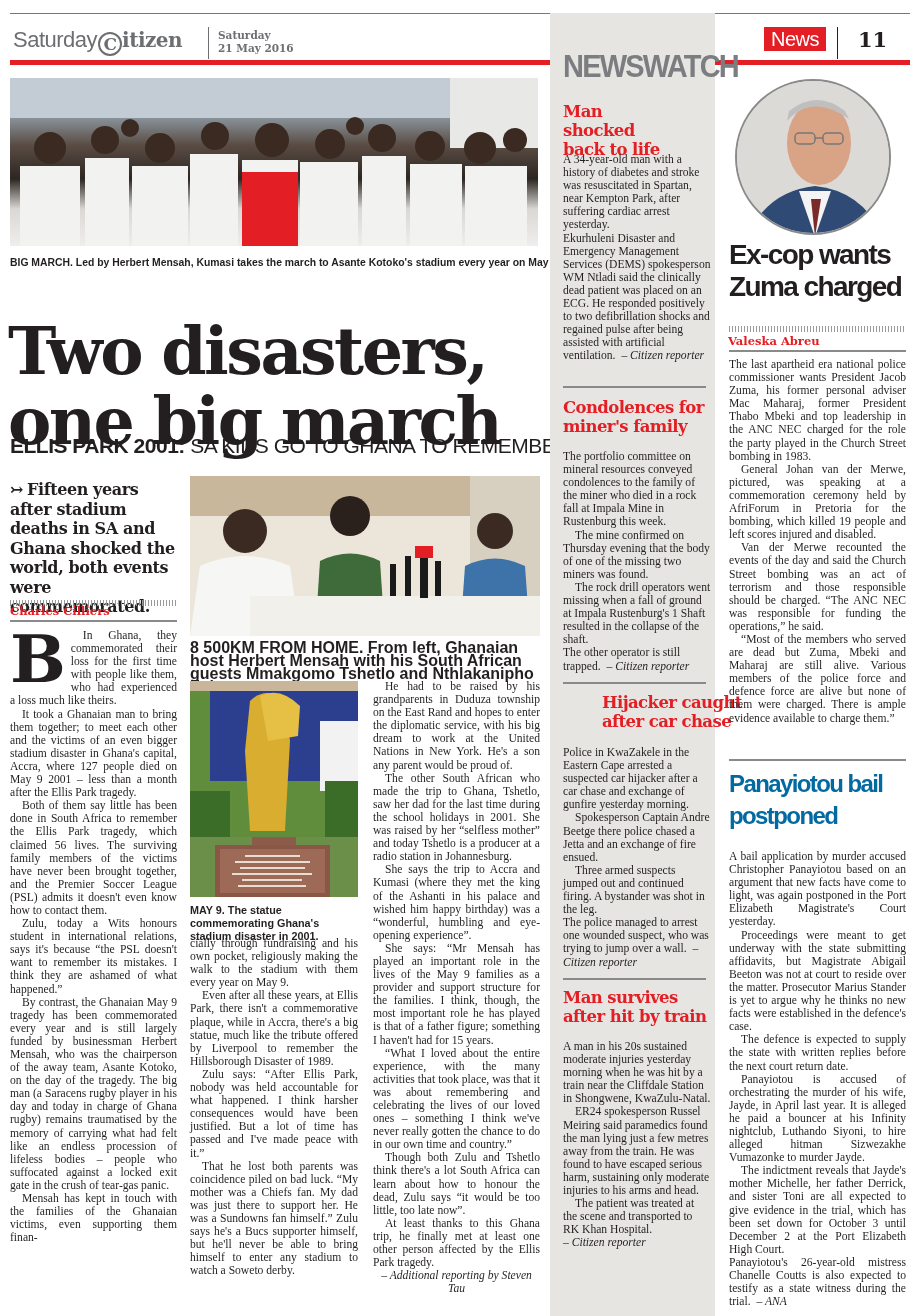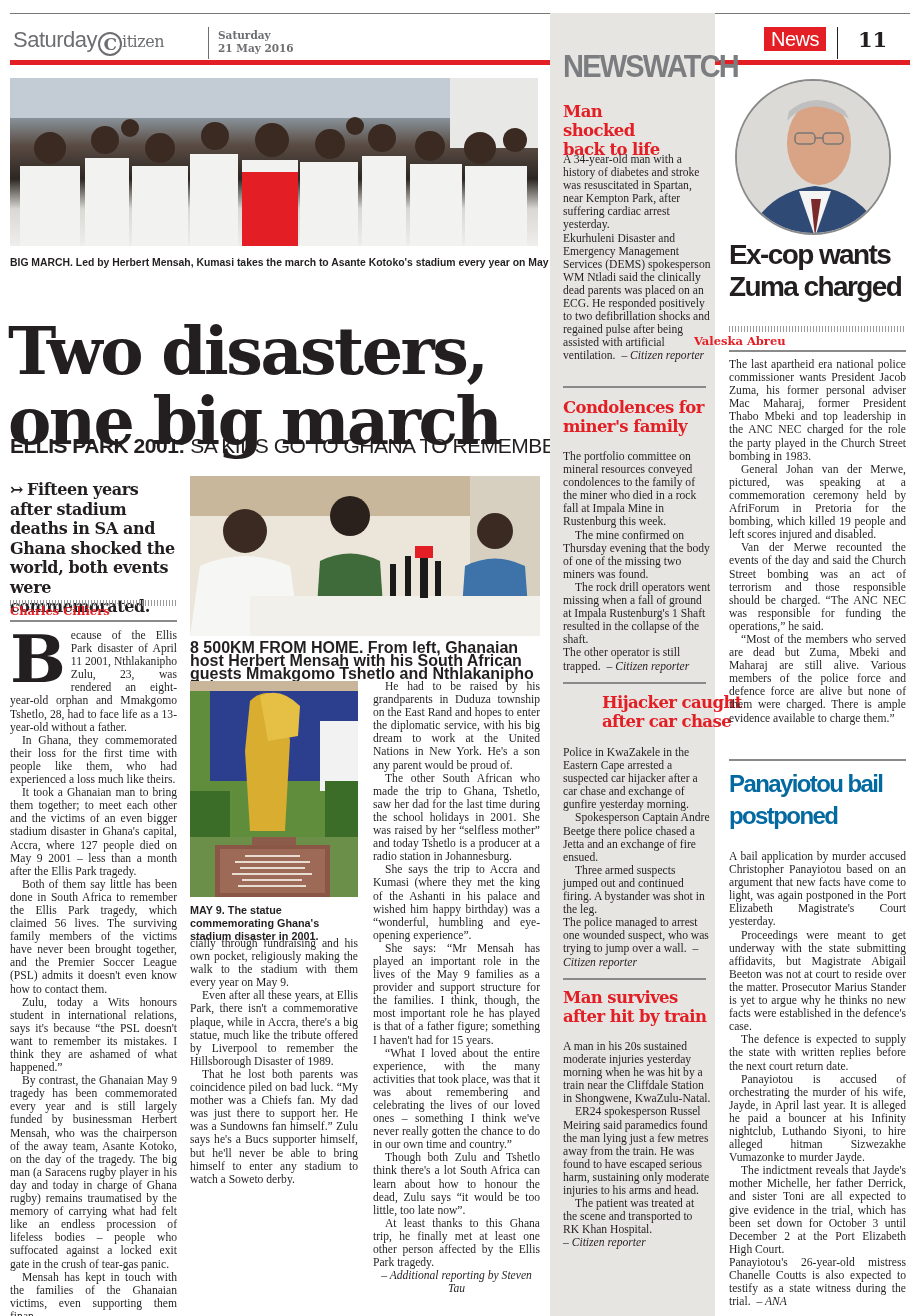--- a/index.html
+++ b/index.html
@@ -26,21 +26,21 @@
   .greyrule{height:2px;background:#8a8a8a;}
   .caption{font-family:"Liberation Sans",sans-serif;font-weight:bold;font-size:16px;line-height:13px;color:#231f20;}
 </style>
 </head>
 <body>
 
 <div class="rule-top"></div>
 <div class="rule-top2"></div>
 
 <div class="abs sans" style="left:13px;top:27px;font-size:22px;color:#6d6e71;white-space:nowrap;letter-spacing:-0.5px;">
-  <span>Saturday</span><span style="display:inline-block;width:24px;height:24px;border:2px solid #6d6e71;border-radius:50%;text-align:center;line-height:20px;font-family:'DejaVu Serif',serif;font-weight:bold;font-size:17px;vertical-align:-3px;margin-left:1px;">C</span><span class="serif" style="font-weight:normal;font-size:16px;">itizen</span>
+  <span>Saturday</span><span style="display:inline-block;width:24px;height:24px;border:2px solid #6d6e71;border-radius:50%;text-align:center;line-height:20px;font-family:'DejaVu Serif',serif;font-weight:bold;font-size:17px;vertical-align:-3px;margin-left:1px;">C</span><span class="serif" style="font-weight:bold;font-size:20px;">itizen</span>
 </div>
 <div class="abs" style="left:208px;top:27px;width:1px;height:32px;background:#6d6e71;"></div>
 <div class="abs serif" style="left:218px;top:29px;font-weight:bold;font-size:10.5px;line-height:13px;color:#6d6e71;">
   <div>Saturday</div>
   <div>21 May 2016</div>
 </div>
 <div class="redbar" style="left:10px;top:60px;width:540px;"></div>
 
 <div class="abs sans" style="left:764px;top:27px;width:62px;height:24px;background:#e31e24;color:#fff;font-size:20px;line-height:24px;text-align:center;letter-spacing:-0.5px;">News</div>
 <div class="abs" style="left:837px;top:27px;width:1px;height:32px;background:#231f20;"></div>
@@ -91,21 +91,20 @@
 
 <div class="abs serif" style="left:10px;top:480px;width:170px;font-weight:bold;font-size:16px;line-height:19.5px;color:#231f20;letter-spacing:-0.4px;">
   <span style="color:#231f20;margin-right:4px;">↣</span><span>Fifteen years after stadium deaths in SA and Ghana shocked the world, both events were commemorated.</span>
 </div>
 <div class="abs hatch" style="left:10px;top:600px;width:167px;"></div>
 <div class="abs byline" style="left:10px;top:604px;">Charles Cilliers</div>
 <div class="abs greyrule" style="left:10px;top:620px;width:167px;"></div>
 
 <div class="abs body-text" style="left:10px;top:629px;width:167px;">
   <div style="float:left;font-family:'DejaVu Serif',serif;font-weight:bold;font-size:66px;line-height:56px;height:60px;margin:2px 5px 0 0;color:#231f20;">B</div>
-  <p class="noindent">ecause of the Ellis Park disaster of April 11 2001, Nthlakanipho Zulu, 23, was rendered an eight-year-old orphan and Mmakgomo Tshetlo, 28, had to face life as a 13-year-old without a father.</p>
   <p>In Ghana, they commemorated their loss for the first time with people like them, who had experienced a loss much like theirs.</p>
   <p>It took a Ghanaian man to bring them together; to meet each other and the victims of an even bigger stadium disaster in Ghana's capital, Accra, where 127 people died on May 9 2001 – less than a month after the Ellis Park tragedy.</p>
   <p>Both of them say little has been done in South Africa to remember the Ellis Park tragedy, which claimed 56 lives. The surviving family members of the victims have never been brought together, and the Premier Soccer League (PSL) admits it doesn't even know how to contact them.</p>
   <p>Zulu, today a Wits honours student in international relations, says it's because “the PSL doesn't want to remember its mistakes. I think they are ashamed of what happened.”</p>
   <p>By contrast, the Ghanaian May 9 tragedy has been commemorated every year and is still largely funded by businessman Herbert Mensah, who was the chairperson of the away team, Asante Kotoko, on the day of the tragedy. The big man (a Saracens rugby player in his day and today in charge of Ghana rugby) remains traumatised by the memory of carrying what had felt like an endless procession of lifeless bodies – people who suffocated against a locked exit gate in the crush of tear-gas panic.</p>
   <p>Mensah has kept in touch with the families of the Ghanaian victims, even supporting them finan-</p>
 </div>
 
 <div class="photo" style="left:190px;top:476px;width:350px;height:160px;background:#e9e3d6;">
   <svg width="350" height="160" viewBox="0 0 350 160">
@@ -156,41 +155,42 @@
         <rect x="52" y="42" width="60" height="2"></rect>
         <rect x="48" y="48" width="68" height="2"></rect>
       </g>
   </svg>
 </div>
 <div class="abs caption" style="left:190px;top:904px;width:172px;font-size:10.8px;">MAY 9. The statue commemorating Ghana's stadium disaster in 2001.</div>
 
 <div class="abs body-text" style="left:190px;top:937px;width:168px;">
   <p class="noindent">cially through fundraising and his own pocket, religiously making the walk to the stadium with them every year on May 9.</p>
   <p>Even after all these years, at Ellis Park, there isn't a commemorative plaque, while in Accra, there's a big statue, much like the tribute offered by Liverpool to remember the Hillsborough Disaster of 1989.</p>
+  <p>Zulu says: “After Ellis Park, nobody was held accountable for what happened. I think harsher consequences would have been justified. But a lot of time has passed and I've made peace with it.”</p>
   <p>That he lost both parents was coincidence piled on bad luck. “My mother was a Chiefs fan. My dad was just there to support her. He was a Sundowns fan himself.” Zulu says he's a Bucs supporter himself, but he'll never be able to bring himself to enter any stadium to watch a Soweto derby.</p>
 </div>
 
 <div class="abs body-text" style="left:373px;top:680px;width:167px;">
   <p>He had to be raised by his grandparents in Duduza township on the East Rand and hopes to enter the diplomatic service, with his big dream to work at the United Nations in New York. He's a son any parent would be proud of.</p>
   <p>The other South African who made the trip to Ghana, Tshetlo, saw her dad for the last time during the school holidays in 2001. She was raised by her “selfless mother” and today Tshetlo is a producer at a radio station in Johannesburg.</p>
   <p>She says the trip to Accra and Kumasi (where they met the king of the Ashanti in his palace and wished him happy birthday) was a “wonderful, humbling and eye-opening experience”.</p>
   <p>She says: “Mr Mensah has played an important role in the lives of the May 9 families as a provider and support structure for the families. I think, though, the most important role he has played is that of a father figure; something I haven't had for 15 years.</p>
   <p>“What I loved about the entire experience, with the many activities that took place, was that it was about remembering and celebrating the lives of our loved ones – something I think we've never really gotten the chance to do in our own time and country.”</p>
   <p>Though both Zulu and Tshetlo think there's a lot South Africa can learn about how to honour the dead, Zulu says “it would be too little, too late now”.</p>
   <p>At least thanks to this Ghana trip, he finally met at least one other person affected by the Ellis Park tragedy.</p>
   <p class="noindent" style="font-style:italic;text-align:center;">– Additional reporting by Steven Tau</p>
 </div>
 
 <div class="nw-sidebar"></div>
 <div class="abs sans" style="left:563px;top:50px;font-weight:bold;font-size:29px;color:#7b7d80;letter-spacing:-1.8px;transform:scaleY(1.05);transform-origin:top left;">NEWSWATCH</div>
 
 <div class="nw-head" style="top:102px;width:115px;">Man shocked back to life</div>
 <div class="abs nw-text" style="left:563px;top:153px;width:148px;">
   <p class="noindent">A 34-year-old man with a history of diabetes and stroke was resuscitated in Spartan, near Kempton Park, after suffering cardiac arrest yesterday.</p>
-  <p style="display:inline;">Ekurhuleni Disaster and Emergency Management Services (DEMS) spokesperson WM Ntladi said the clinically dead parents was placed on an ECG. He responded positively to two defibrillation shocks and regained pulse after being assisted with artificial ventilation.</p>
+  <p style="display:inline;">Ekurhuleni Disaster and Emergency Management Services (DEMS) spokesperson WM Ntladi said the clinically dead patient was placed on an ECG. He responded positively to two defibrillation shocks and regained pulse after being assisted with artificial ventilation.</p>
   <span style="font-style:italic;margin-left:3px;">– Citizen reporter</span>
 </div>
 <div class="nw-rule" style="top:386px;"></div>
 
 <div class="nw-head" style="top:398px;width:145px;">Condolences for miner's family</div>
 <div class="abs nw-text" style="left:563px;top:450px;width:148px;">
   <p class="noindent">The portfolio committee on mineral resources conveyed condolences to the family of the miner who died in a rock fall at Impala Mine in Rustenburg this week.</p>
   <p>The mine confirmed on Thursday evening that the body of one of the missing two miners was found.</p>
   <p>The rock drill operators went missing when a fall of ground at Impala Rustenburg's 1 Shaft resulted in the collapse of the shaft.</p>
   <p style="display:inline;">The other operator is still trapped.</p>
@@ -226,21 +226,21 @@
     <path d="M50 40 Q75 12 112 38 L108 30 Q80 8 52 30 Z" fill="#bfbfbf"></path>
     <g fill="none" stroke="#777" stroke-width="1.5">
         <rect x="58" y="52" width="20" height="11" rx="4"></rect>
         <rect x="86" y="52" width="20" height="11" rx="4"></rect>
         <line x1="78" y1="57" x2="86" y2="57"></line>
       </g>
   </svg>
 </div>
 <div class="abs sans" style="left:729px;top:239px;width:180px;font-weight:bold;font-size:28px;line-height:32px;letter-spacing:-1.6px;color:#231f20;">Ex-cop wants Zuma charged</div>
 <div class="abs hatch" style="left:729px;top:326px;width:177px;"></div>
-<div class="abs byline" style="left:694px;top:334px;">Valeska Abreu</div>
+<div class="abs byline" style="left:728px;top:334px;">Valeska Abreu</div>
 <div class="abs greyrule" style="left:729px;top:350px;width:177px;"></div>
 <div class="abs body-text" style="left:729px;top:358px;width:177px;">
   <p class="noindent">The last apartheid era national police commissioner wants President Jacob Zuma, his former personal adviser Mac Maharaj, former President Thabo Mbeki and top leadership in the ANC NEC charged for the role the party played in the Church Street bombing in 1983.</p>
   <p>General Johan van der Merwe, pictured, was speaking at a commemoration ceremony held by AfriForum in Pretoria for the bombing, which killed 19 people and left scores injured and disabled.</p>
   <p>Van der Merwe recounted the events of the day and said the Church Street bombing was an act of terrorism and those responsible should be charged. “The ANC NEC was responsible for funding the operations,” he said.</p>
   <p>“Most of the members who served are dead but Zuma, Mbeki and Maharaj are still alive. Various members of the police force and defence force are alive but none of them were charged. There is ample evidence available to charge them.”</p>
 </div>
 <div class="abs greyrule" style="left:729px;top:759px;width:177px;"></div>
 
 <div class="abs sans" style="left:729px;top:768px;width:180px;font-weight:bold;font-size:24px;line-height:32px;letter-spacing:-1.6px;color:#0369a1;">Panayiotou bail postponed</div>

